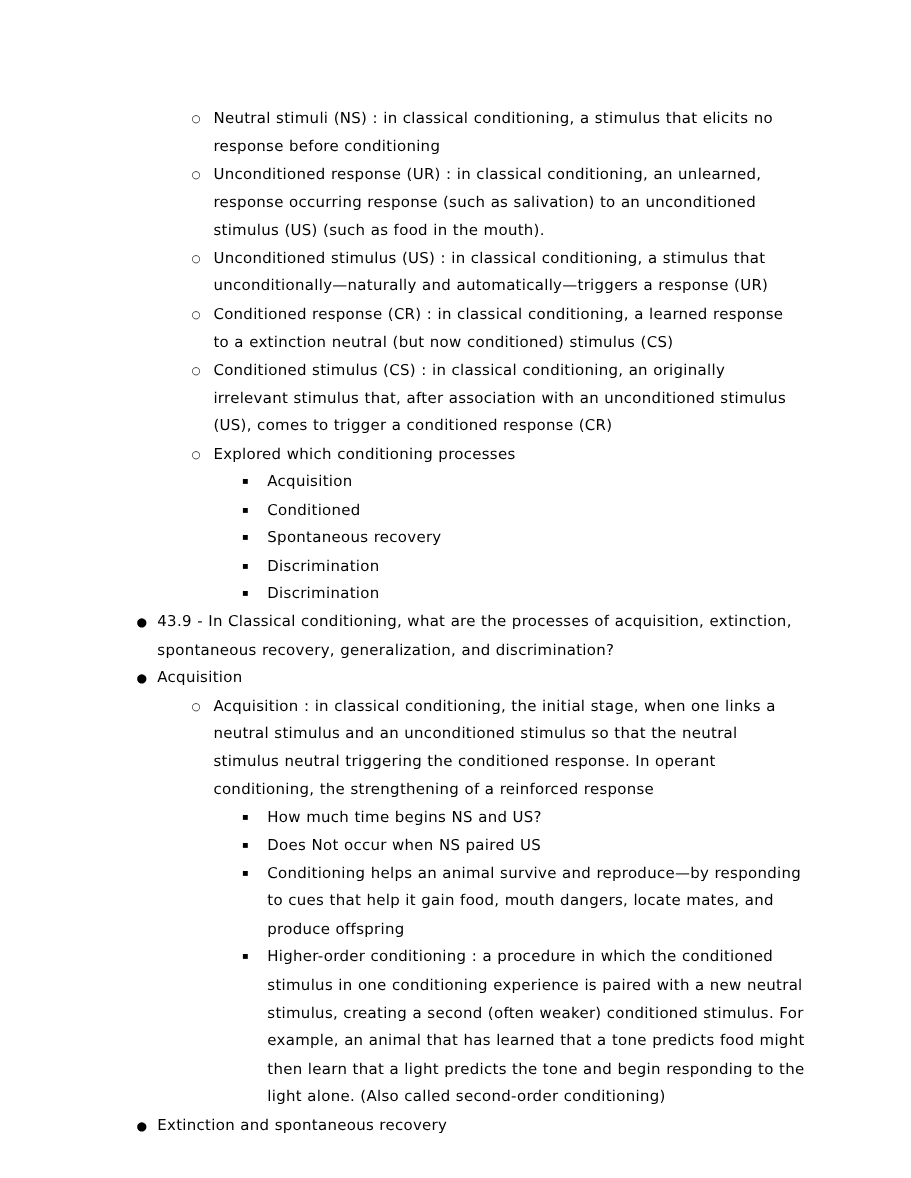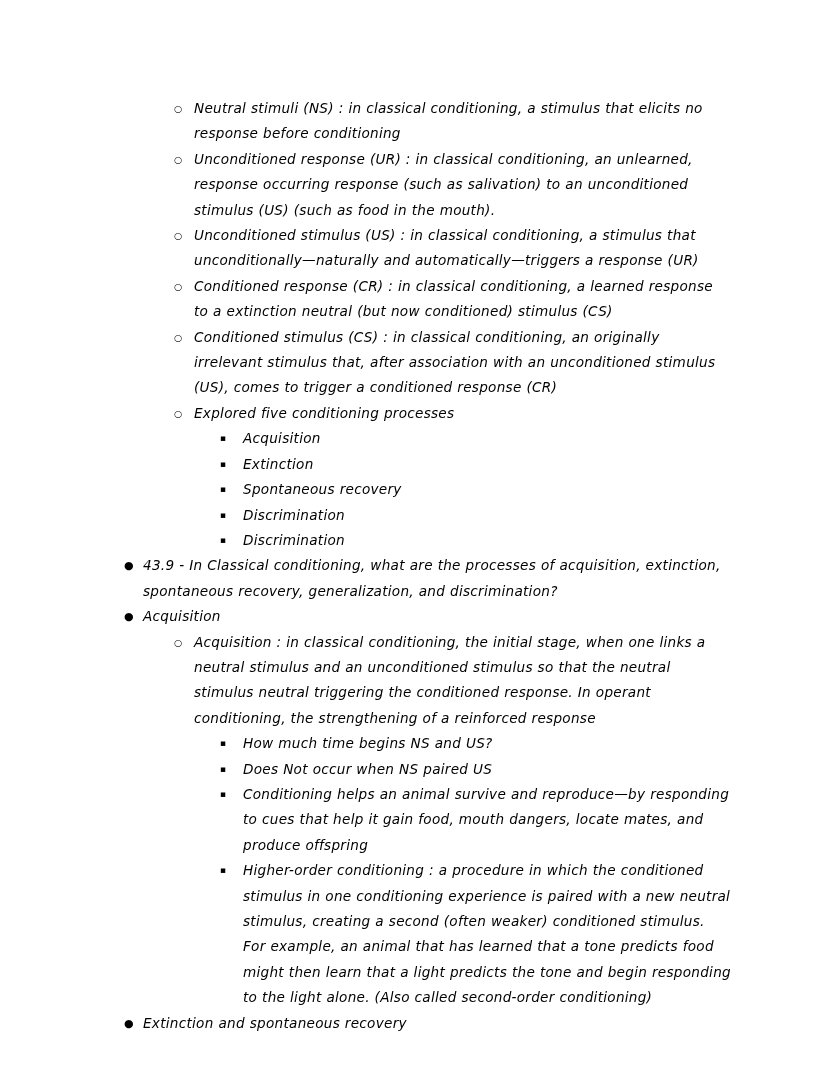--- a/index.html
+++ b/index.html
@@ -49,21 +49,20 @@
     top: 0;
     width: 18px;
     line-height: 25.4px;
     text-align: left;
     color: #000000;
     font-family: "DejaVu Sans", sans-serif;
   }
 
   .li .txt {
     display: block;
-    font-style: italic;
   }
 
   
   .lvl1 {
     margin-left: 124px;
     padding-left: 19px;
     max-width: 606px;
   }
   .lvl1 > .bullet {
     font-size: 11px;
@@ -112,29 +111,29 @@
       <li class="li lvl2">
         <span class="bullet">○</span>
         <span class="txt">Conditioned response (CR) : in classical conditioning, a learned response to a extinction neutral (but now conditioned) stimulus (CS)</span>
       </li>
       <li class="li lvl2">
         <span class="bullet">○</span>
         <span class="txt">Conditioned stimulus (CS) : in classical conditioning, an originally irrelevant stimulus that, after association with an unconditioned stimulus (US), comes to trigger a conditioned response (CR)</span>
       </li>
       <li class="li lvl2">
         <span class="bullet">○</span>
-        <span class="txt">Explored five conditioning processes</span>
+        <span class="txt">Explored which conditioning processes</span>
       </li>
       <li class="li lvl3">
         <span class="bullet">▪</span>
         <span class="txt">Acquisition</span>
       </li>
       <li class="li lvl3">
         <span class="bullet">▪</span>
-        <span class="txt">Extinction</span>
+        <span class="txt">Conditioned</span>
       </li>
       <li class="li lvl3">
         <span class="bullet">▪</span>
         <span class="txt">Spontaneous recovery</span>
       </li>
       <li class="li lvl3">
         <span class="bullet">▪</span>
         <span class="txt">Discrimination</span>
       </li>
       <li class="li lvl3">

